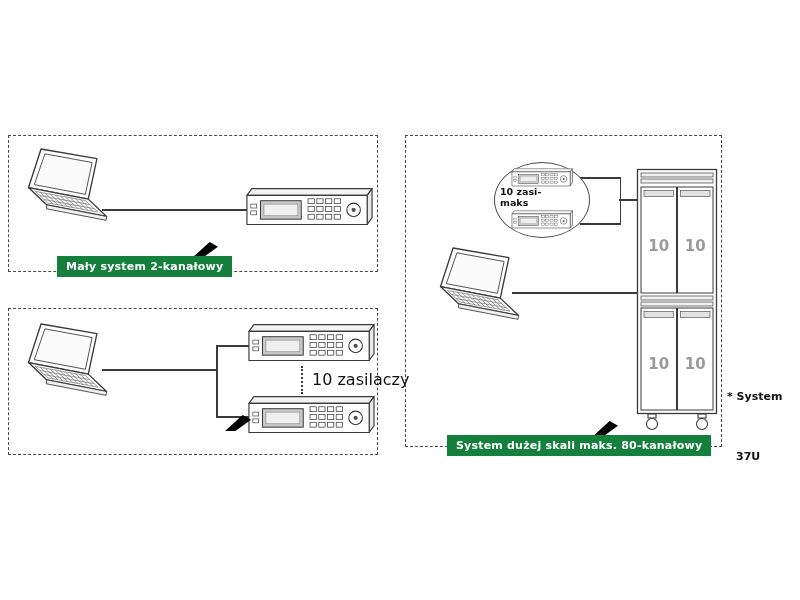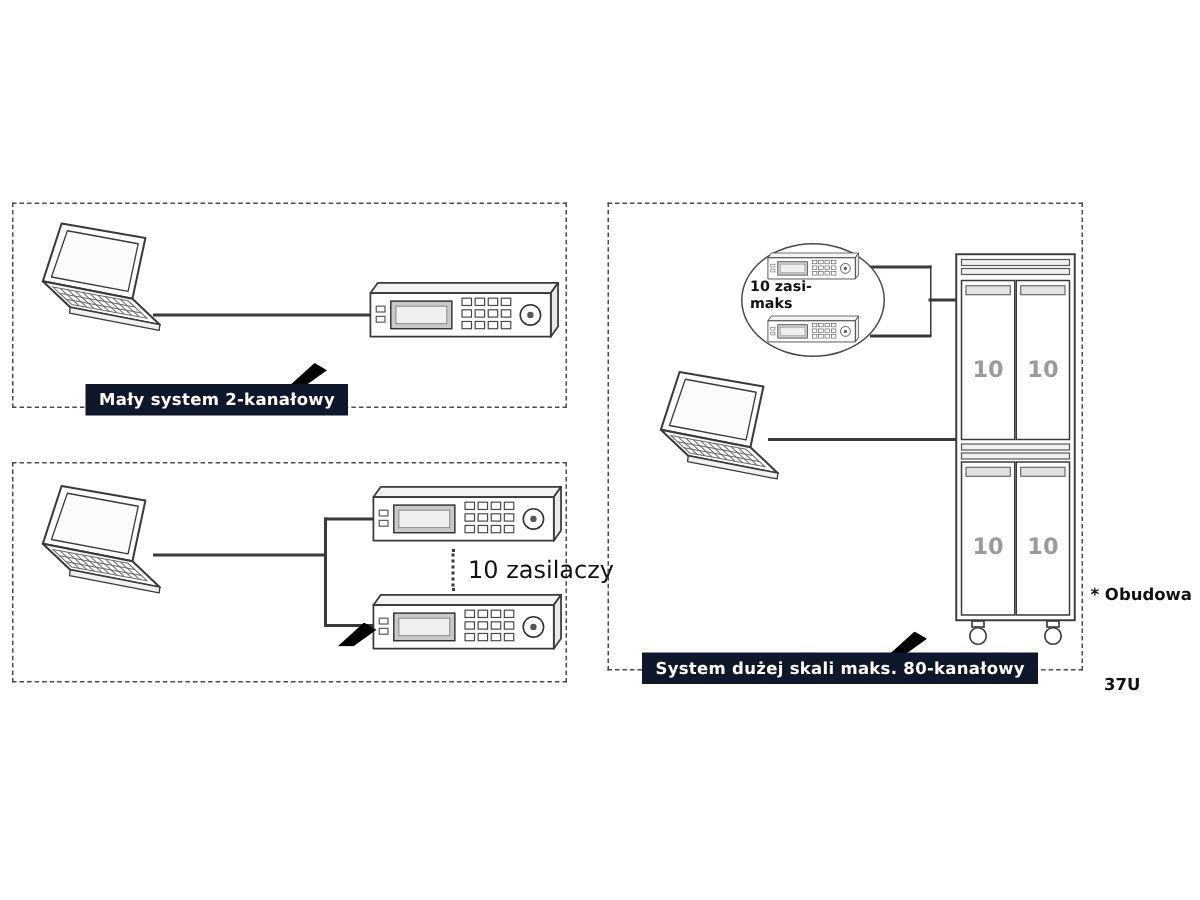--- a/index.html
+++ b/index.html
@@ -5,21 +5,21 @@
   * { margin:0; padding:0; box-sizing:border-box; }
   html,body { width:800px; height:600px; overflow:hidden; background:#fff;
               font-family:"DejaVu Sans","Liberation Sans",sans-serif; }
   #canvas { position:relative; width:800px; height:600px; background:#fff; }
 
   .dashed-box { position:absolute; border:1.5px dashed #4a4a4a; background:transparent; }
   .hline { position:absolute; height:1.5px; background:#3a3a3a; }
   .vline { position:absolute; width:1.5px;  background:#3a3a3a; }
   .abs   { position:absolute; }
 
-  .label { position:absolute; background:#0f172a; color:#fff; font-size:11px; font-weight:bold;
+  .label { position:absolute; background:#15803d; color:#fff; font-size:11px; font-weight:bold;
            padding:4px 9px; white-space:nowrap; letter-spacing:0.2px; }
   .pointer { position:absolute; width:26px; height:16px; background:#000;
              clip-path:polygon(0 100%, 68% 0, 100% 30%, 40% 100%); }
 
   .note { position:absolute; color:#111; font-size:16px; white-space:nowrap; }
   .dots { position:absolute; border-left:2.5px dotted #3a3a3a; }
 
   .callout { position:absolute; border:1.5px solid #4a4a4a; border-radius:50%; background:#fff; }
   .callout-text { position:absolute; font-size:9.5px; font-weight:bold; color:#111;
                   white-space:nowrap; }
@@ -165,20 +165,20 @@
     </g>
     <g stroke="#3a3a3a" fill="#fff" stroke-width="1.1">
       <rect x="12" y="246" width="8" height="4"></rect>
       <rect x="62" y="246" width="8" height="4"></rect>
       <circle cx="16" cy="256" r="5.5"></circle>
       <circle cx="66" cy="256" r="5.5"></circle>
     </g>
   </svg>
 
   <div class="enclosure" style="left:727px; top:391px;">
-    <div>* Obudowa</div>
+    <div>* System</div>
     <div class="l2">37U</div>
   </div>
 
   <div class="pointer" style="left:592px; top:421px;"></div>
-  <div class="label" style="left:428px; top:435px;">System dużej skali maks. 80-kanałowy</div>
+  <div class="label" style="left:447px; top:435px;">System dużej skali maks. 80-kanałowy</div>
 
 </div>
 
 </body></html>

